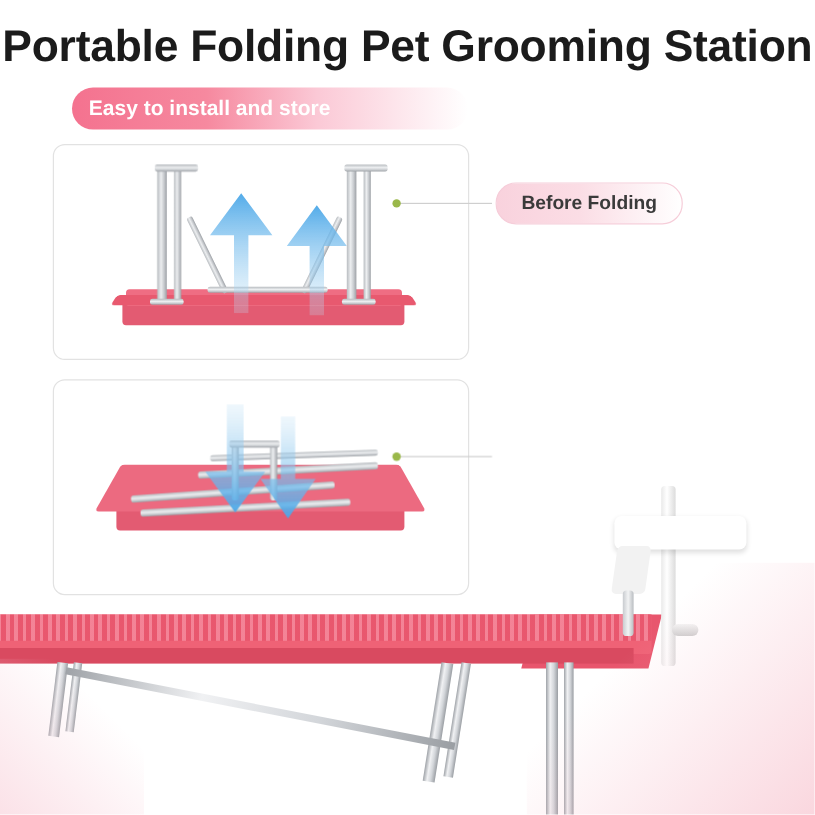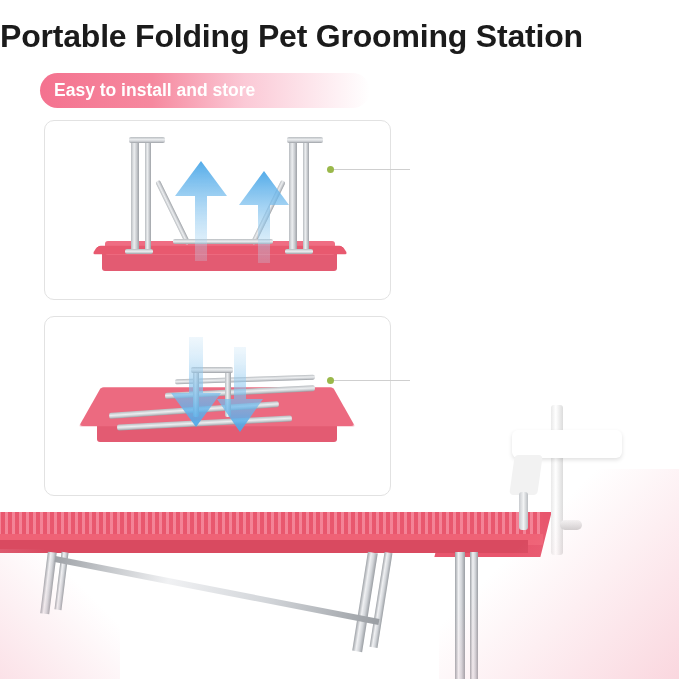--- a/index.html
+++ b/index.html
@@ -17,31 +17,31 @@
     overflow: hidden;
     background: #ffffff;
   }
 
   
   .title {
     position: absolute;
     left: 0;
     top: 18px;
     width: 679px;
-    text-align: left;
-    font-size: 32px;
+    text-align: center;
+    font-size: 37px;
     font-weight: bold;
     color: #1b1b1b;
     letter-spacing: -0.2px;
   }
 
   
   .easy-tag {
     position: absolute;
-    left: 40px;
+    left: 60px;
     top: 73px;
     width: 330px;
     height: 35px;
     border-radius: 18px;
     background: linear-gradient(90deg, #f4728f 0%, #f6899f 34%, #fbc9d6 62%, rgba(255,255,255,0) 100%);
   }
   .easy-tag-text {
     position: absolute;
     left: 14px;
     top: 7px;
@@ -281,20 +281,23 @@
           <stop offset="0%" stop-color="#bfe0f5" stop-opacity="0.25"></stop>
           <stop offset="100%" stop-color="#4aa7e8" stop-opacity="0.95"></stop>
         </linearGradient>
       </defs>
       <path d="M28 100 L28 42 L9 42 L34 8 L59 42 L40 42 L40 100 Z" fill="url(#ga2)"></path>
     </svg>
   </div>
 
   <div class="connector" style="left:330px; top:169px; width:80px;"></div>
   <div class="dot" style="left:327px; top:166px;"></div>
+  <div class="pill pill-before">
+    <span>Before Folding</span>
+  </div>
 
   <div class="card card-after">
     <div class="slab" style="left:52px; top:105px; width:240px; height:20px; background:#e35b72;"></div>
     <div class="slab-top" style="left:46px; top:62px; width:252px; height:52px; background:#ec6a80; transform:perspective(200px) rotateX(42deg);"></div>
 
     <div class="leg-h" style="left:64px; top:90px; width:170px; height:6px; transform:rotate(-4deg);"></div>
     <div class="leg-h" style="left:72px; top:103px; width:175px; height:6px; transform:rotate(-3deg);"></div>
     <div class="leg-h" style="left:120px; top:72px; width:150px; height:6px; transform:rotate(-3deg);"></div>
     <div class="leg-h" style="left:130px; top:60px; width:140px; height:5px; transform:rotate(-2deg);"></div>
     <div class="leg" style="left:148px; top:52px; width:6px; height:48px;"></div>

